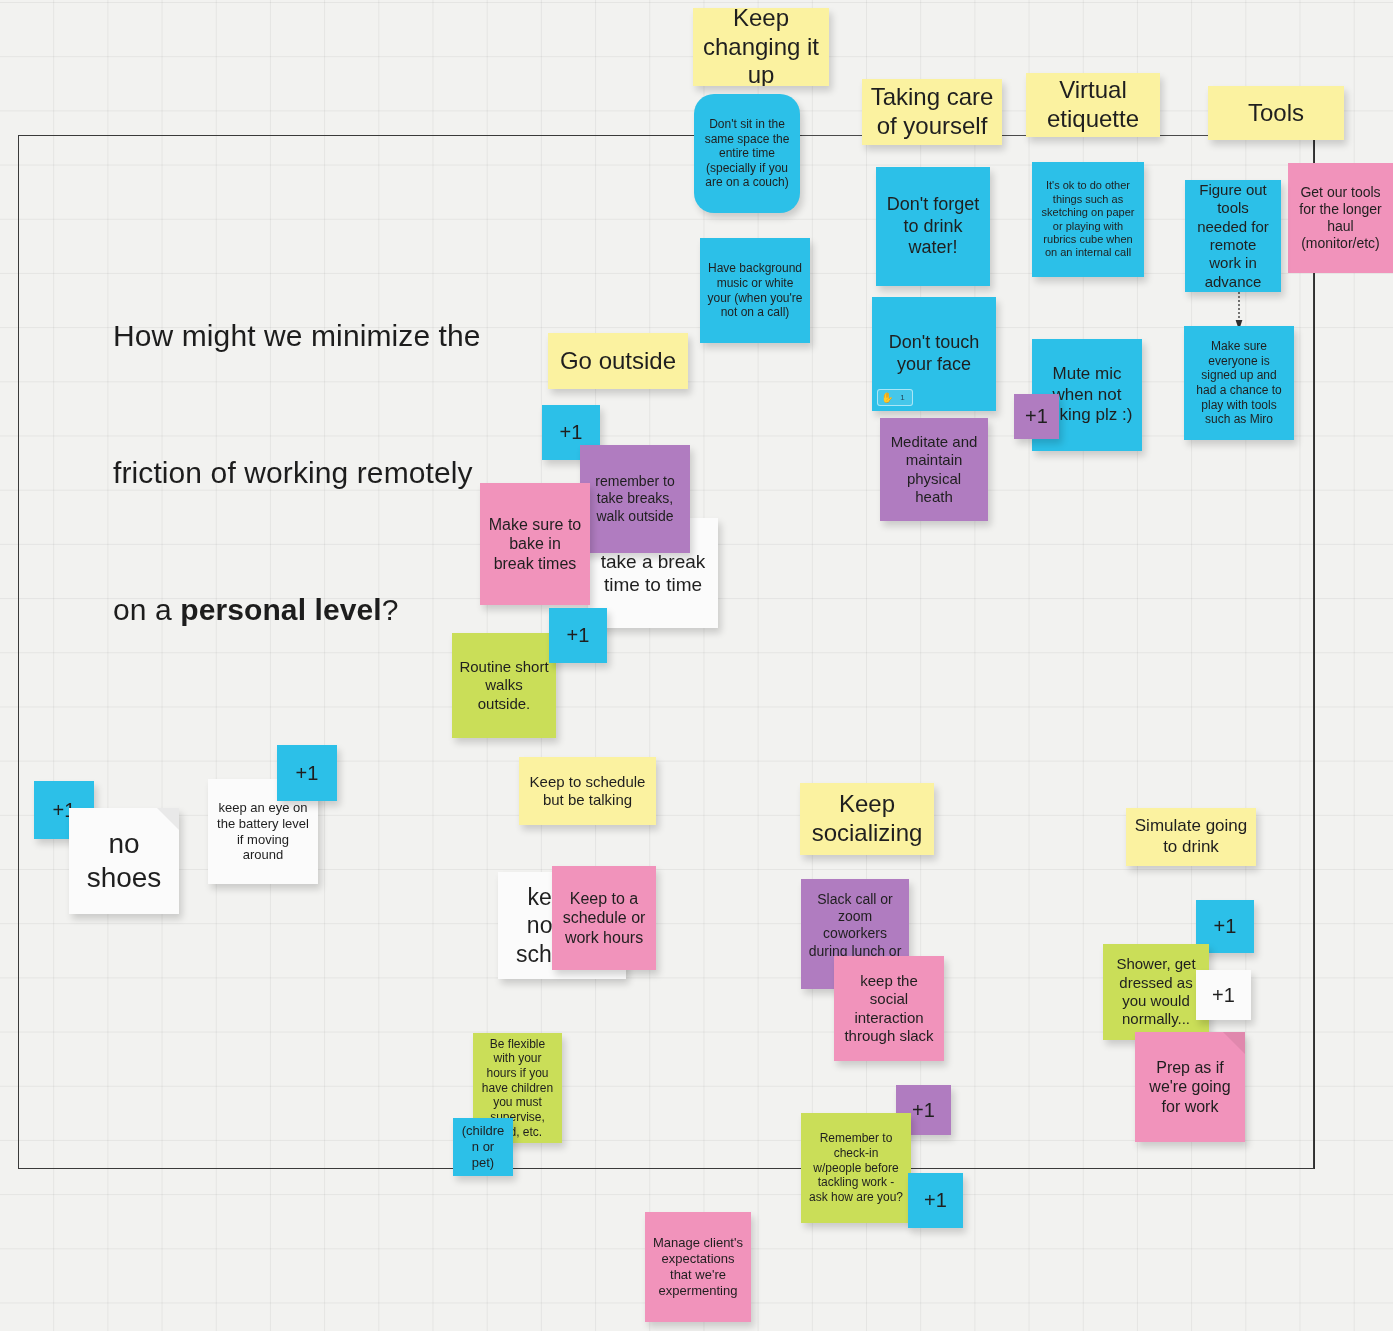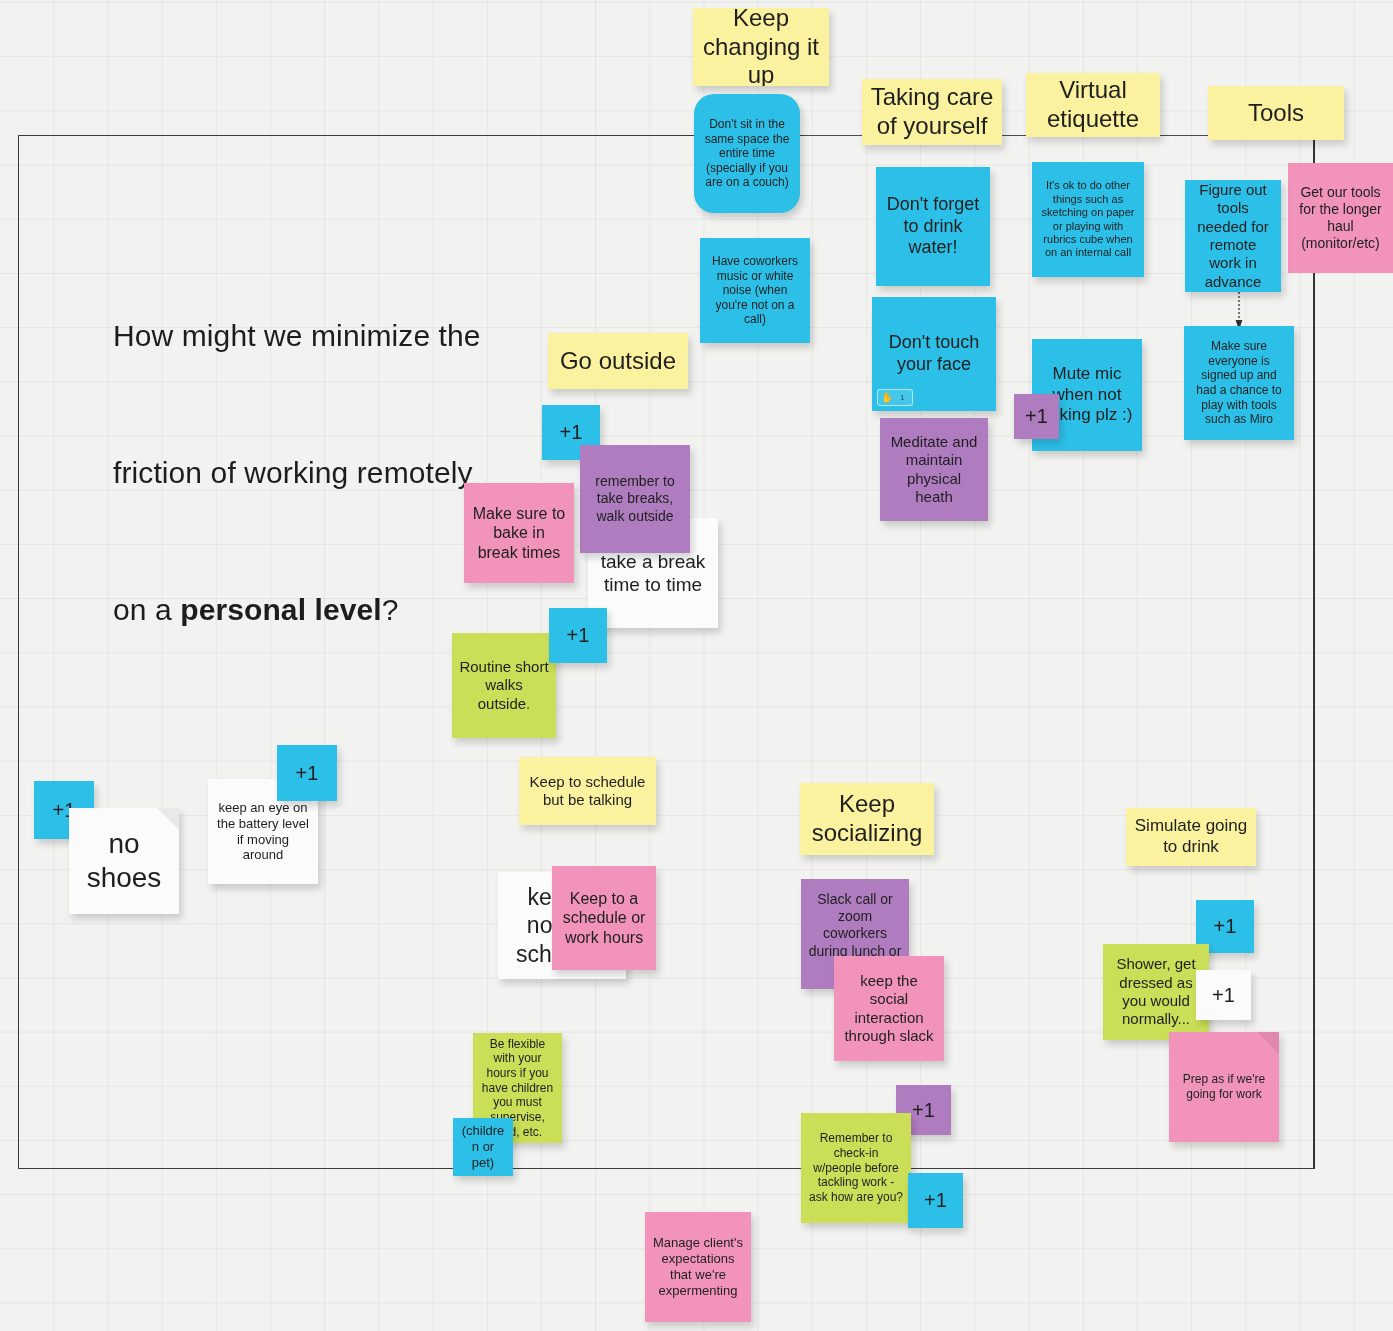--- a/index.html
+++ b/index.html
@@ -175,21 +175,21 @@
 
   <div class="note c-yellow" style="left:1126px; top:808px; width:130px; height:58px; font-size:17px;">
     <span>Simulate going to drink</span>
   </div>
 
   <div class="note c-blue" style="left:694px; top:94px; width:106px; height:119px; font-size:12px;border-radius:20px;">
     <span>Don't sit in the same space the entire time (specially if you are on a couch)</span>
   </div>
 
   <div class="note c-blue" style="left:700px; top:238px; width:110px; height:105px; font-size:12px;">
-    <span>Have coworkers music or white noise (when you're not on a call)</span>
+    <span>Have background music or white your (when you're not on a call)</span>
   </div>
 
   <div class="note c-blue" style="left:876px; top:167px; width:114px; height:119px; font-size:18px;">
     <span>Don't forget to drink water!</span>
   </div>
 
   <div class="note c-blue" style="left:872px; top:297px; width:124px; height:114px; font-size:18px; position:absolute;">
     <span>Don't touch your face</span>
     <div class="reaction">
       <span class="emoji">✋</span>
@@ -230,21 +230,21 @@
   </div>
 
   <div class="note c-white" style="left:588px; top:518px; width:130px; height:110px; font-size:19px;">
     <span>take a break time to time</span>
   </div>
 
   <div class="note c-purple" style="left:580px; top:445px; width:110px; height:108px; font-size:14px;">
     <span>remember to take breaks, walk outside</span>
   </div>
 
-  <div class="note c-pink" style="left:464px; top:483px; width:110px; height:100px; font-size:16px;">
+  <div class="note c-pink" style="left:480px; top:483px; width:110px; height:122px; font-size:16px;">
     <span>Make sure to bake in break times</span>
   </div>
 
   <div class="note c-green" style="left:452px; top:633px; width:104px; height:105px; font-size:15px;">
     <span>Routine short walks outside.</span>
   </div>
 
   <div class="note c-blue plus" style="left:549px; top:608px; width:58px; height:55px;">
     <span>+1</span>
   </div>
@@ -310,17 +310,17 @@
   </div>
 
   <div class="note c-green" style="left:1103px; top:944px; width:106px; height:96px; font-size:15px;">
     <span>Shower, get dressed as you would normally...</span>
   </div>
 
   <div class="note c-white plus" style="left:1196px; top:970px; width:55px; height:50px;">
     <span>+1</span>
   </div>
 
-  <div class="note c-pink fold" style="left:1169px; top:1032px; width:110px; height:110px; font-size:12px;">
+  <div class="note c-pink fold" style="left:1135px; top:1032px; width:110px; height:110px; font-size:16px;">
     <span>Prep as if we're going for work</span>
   </div>
 
 </div>
 
 </body></html>

